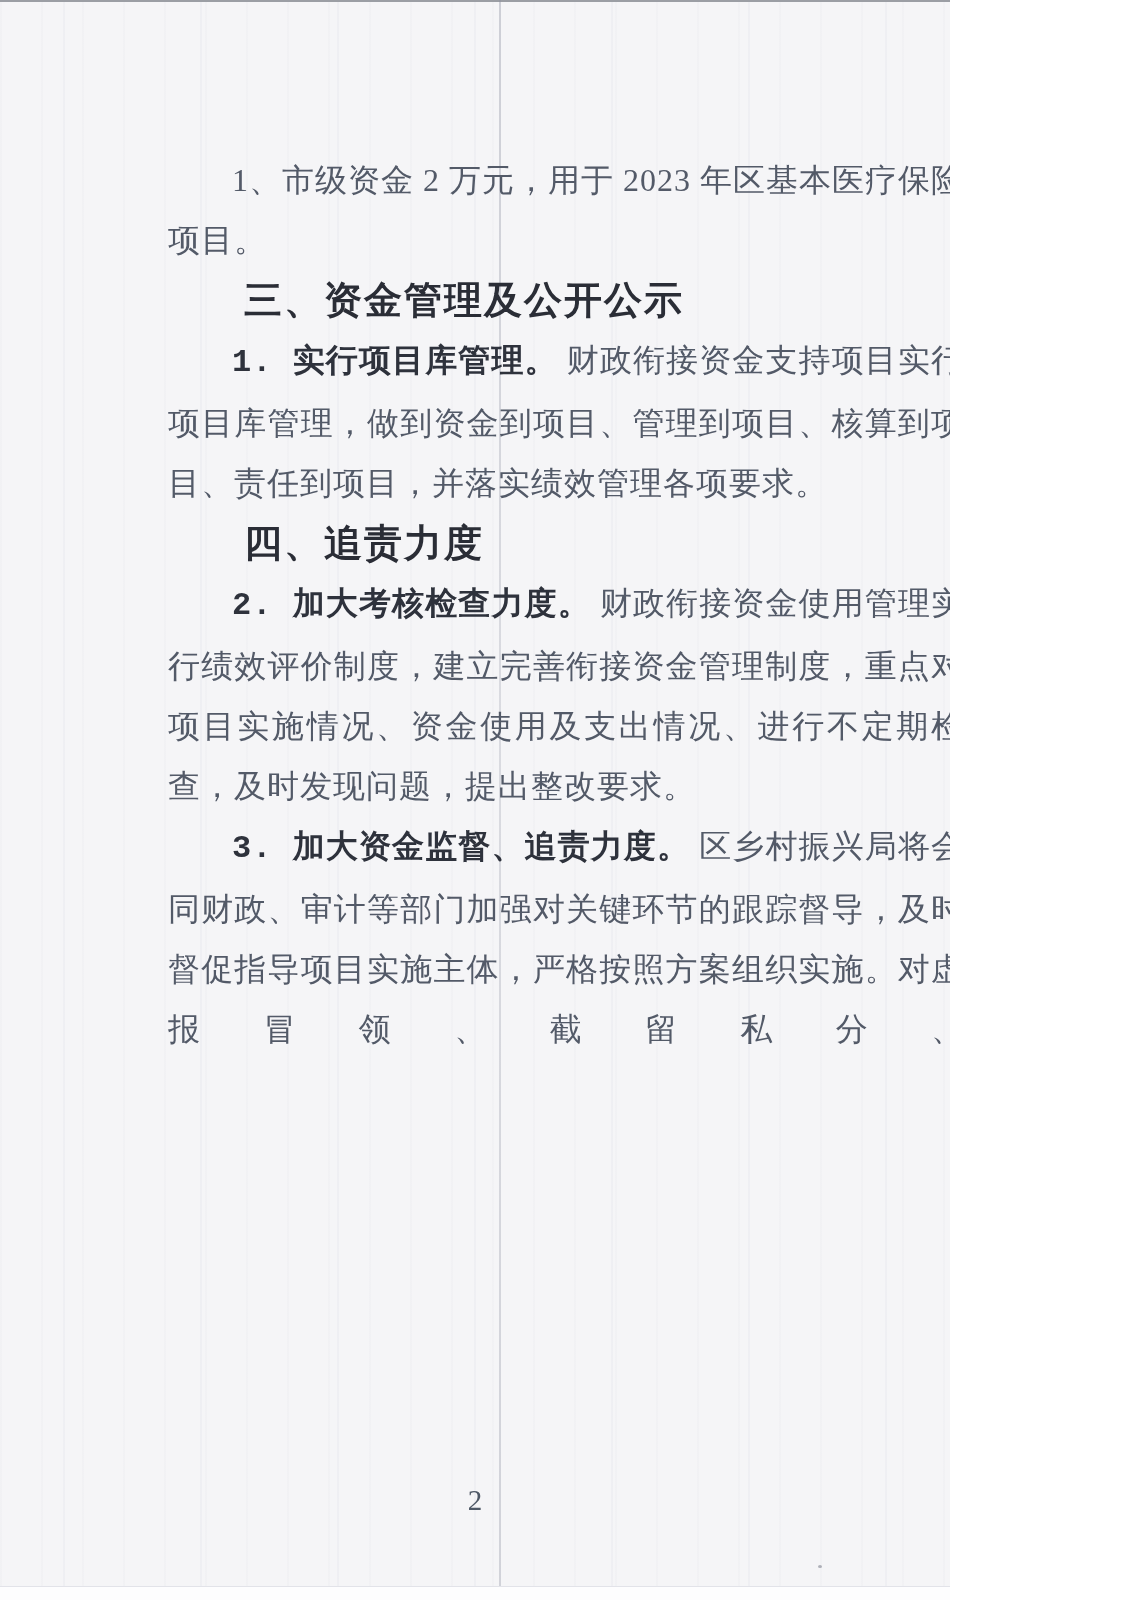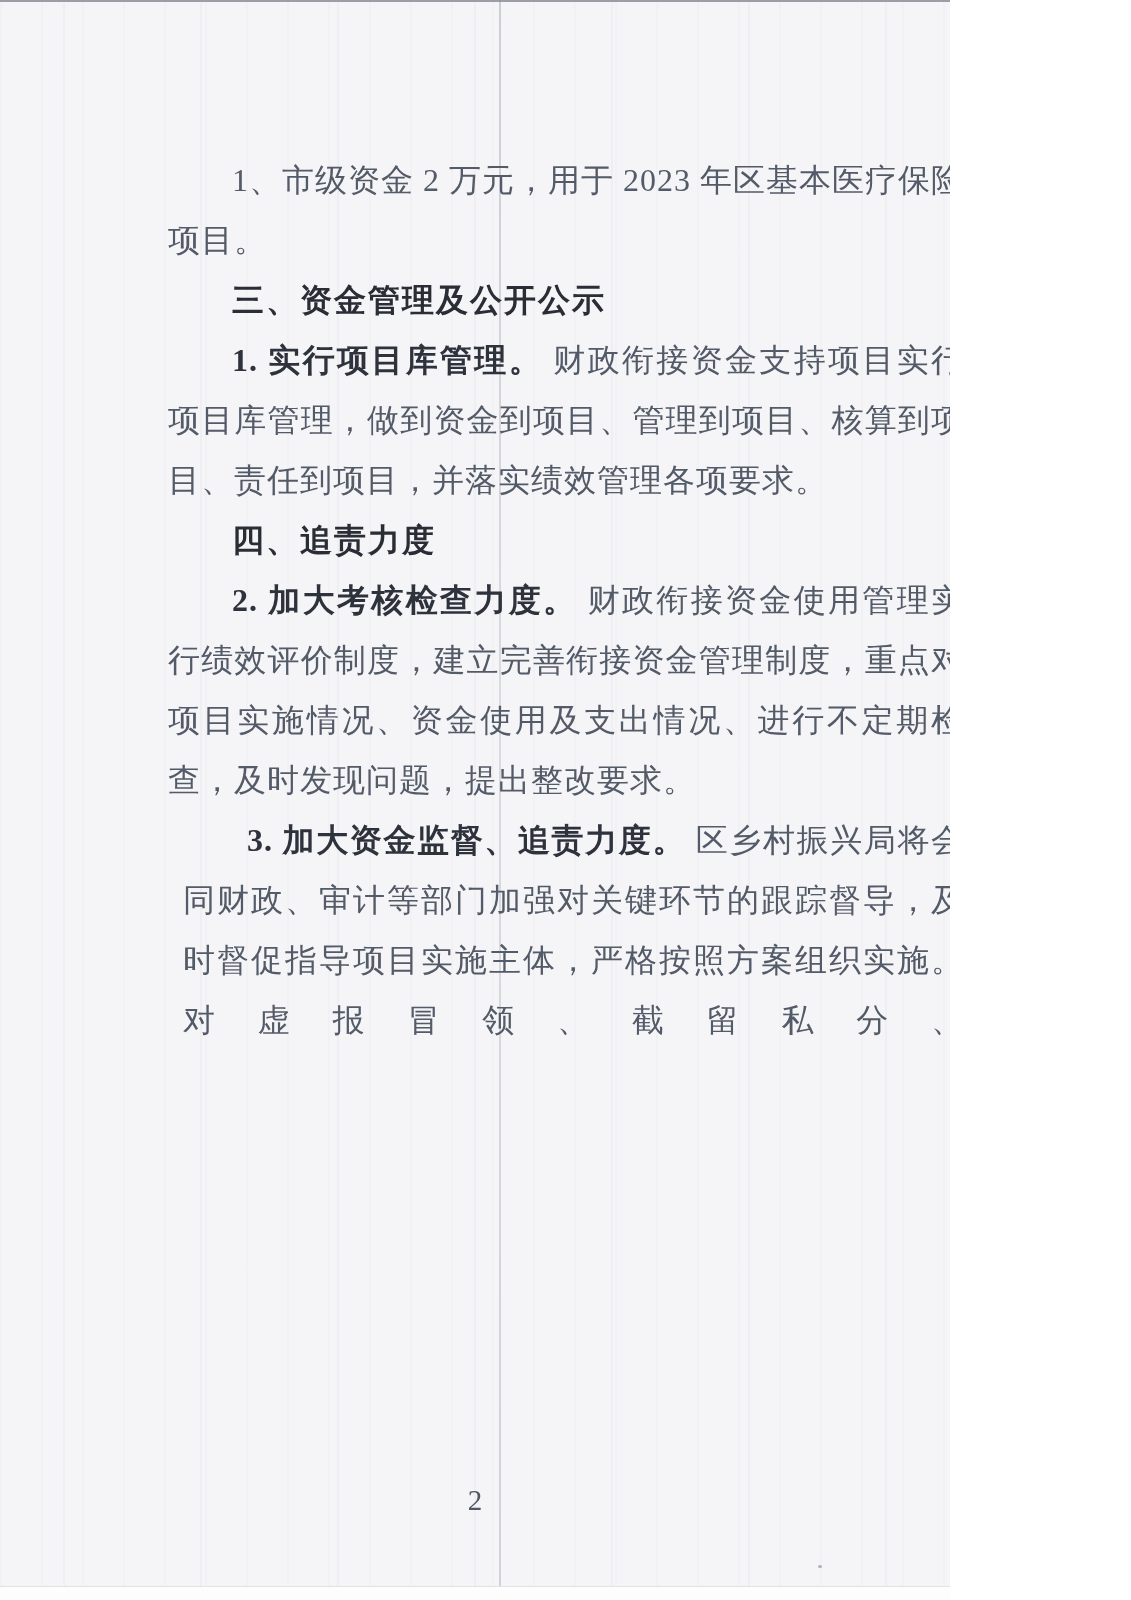--- a/index.html
+++ b/index.html
@@ -63,31 +63,30 @@
     line-height: 60px;
     letter-spacing: 1px;
     color: #535a68;
     text-align: justify;
     text-justify: inter-character;
     text-indent: 2em;
   }
   .para.cut {
     
     text-align-last: justify;
-    margin-left: 15px;
   }
   .para .lead {
-    font-family: Liberation Serif, serif;
+    font-family: Liberation Mono, monospace;
     font-weight: 700;
     color: #2e323c;
   }
   .heading {
     margin: 0;
     font-family: Liberation Serif, serif;
-    font-size: 32px;
+    font-size: 38px;
     font-weight: 700;
     line-height: 60px;
     letter-spacing: 2px;
     color: #2a2d36;
     text-indent: 2em;
   }
   .page-number {
     position: absolute;
     top: 1482px;
     left: 0;

